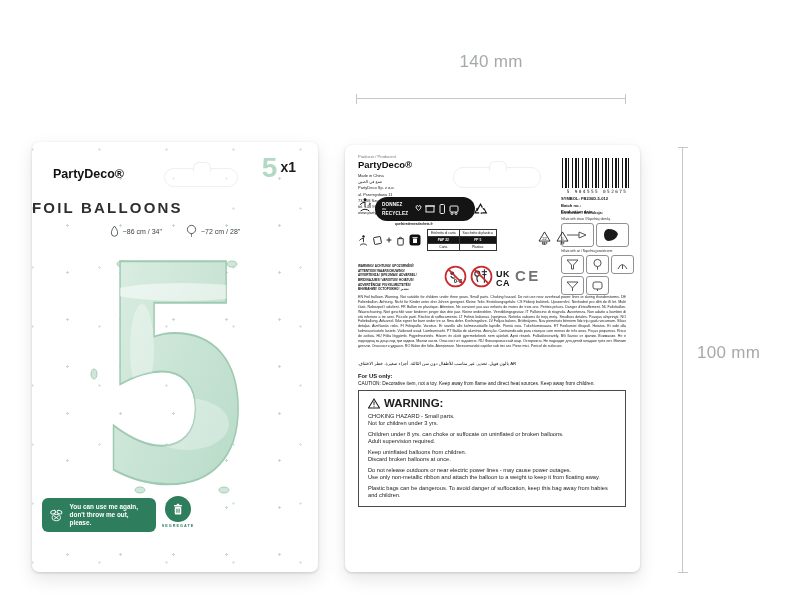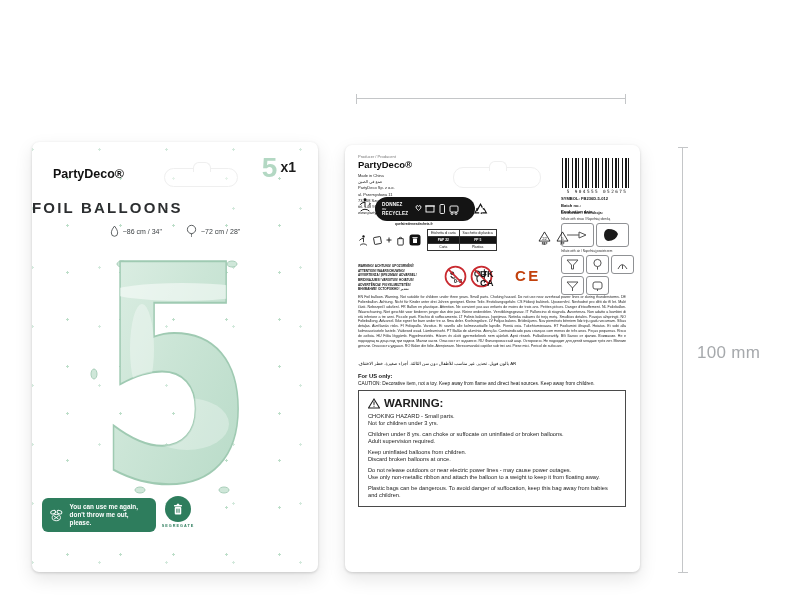--- a/index.html
+++ b/index.html
@@ -81,40 +81,41 @@
   .pack-table td{border:1px solid #333;padding:1px 3px;}
   .pack-table .inv td{background:#141414;color:#fff;font-weight:bold;}
   .b-triangles{left:193px;top:86px;display:flex;gap:5px;}
   .tri-item{text-align:center;}
   .tri-label{font-size:2.9px;font-weight:bold;color:#111;margin-top:0px;}
 
   .b-multilang{left:13px;top:119px;width:90px;font-size:3.1px;font-weight:bold;
                line-height:1.5;color:#111;}
   .b-proh{width:23px;height:23px;}
   .b-proh1{left:99px;top:120px;} .b-proh2{left:125px;top:120px;}
-  .b-ukca{left:135px;top:125px;font-size:9px;font-weight:800;line-height:.95;color:#111;letter-spacing:.5px;}
-  .b-ce{left:170px;top:122px;font-size:15px;font-weight:600;letter-spacing:2.5px;color:#c2410c;}
+  .b-ukca{left:151px;top:125px;font-size:9px;font-weight:800;line-height:.95;color:#111;letter-spacing:.5px;}
+  .b-ce{left:170px;top:122px;font-size:15px;font-weight:600;letter-spacing:2.5px;color:#737373;}
 
   .b-body{left:13px;top:150px;width:268px;font-size:3.6px;line-height:1.36;
           text-align:justify;color:#1a1a1a;}
   .b-arabic{left:13px;top:216px;width:268px;font-size:4.4px;direction:rtl;text-align:left;color:#111;}
   .b-usonly{left:13px;top:228px;font-size:5.8px;font-weight:bold;color:#111;}
   .b-caution{left:13px;top:236px;width:268px;font-size:4.8px;color:#111;}
   .b-warnbox{left:13px;top:245px;width:268px;height:117px;border:1.5px solid #4a4a4a;
              box-sizing:border-box;padding:6px 9px;background:#fff;}
   .wb-title{font-size:11.5px;font-weight:bold;color:#202020;display:flex;align-items:center;gap:4px;}
   .wb-p{font-size:5.7px;line-height:1.28;color:#1c1c1c;margin-top:3.5px;}
 
   svg{display:block;}
 </style>
 </head>
 <body>
 
 <div class="stage">
 
+  <div class="abs dim-label dim-w-label">140 mm</div>
   <div class="abs dim-w-line"></div>
   <div class="abs dim-h-line"></div>
   <div class="abs dim-label dim-h-label">100 mm</div>
 
   <div class="card card-front">
     <div class="abs hangtab f-hangtab"></div>
     <div class="abs f-brand">PartyDeco®</div>
     <div class="abs f-qty">
       <span class="f-qty-num">5</span>
       <span class="f-qty-x">x1</span>

